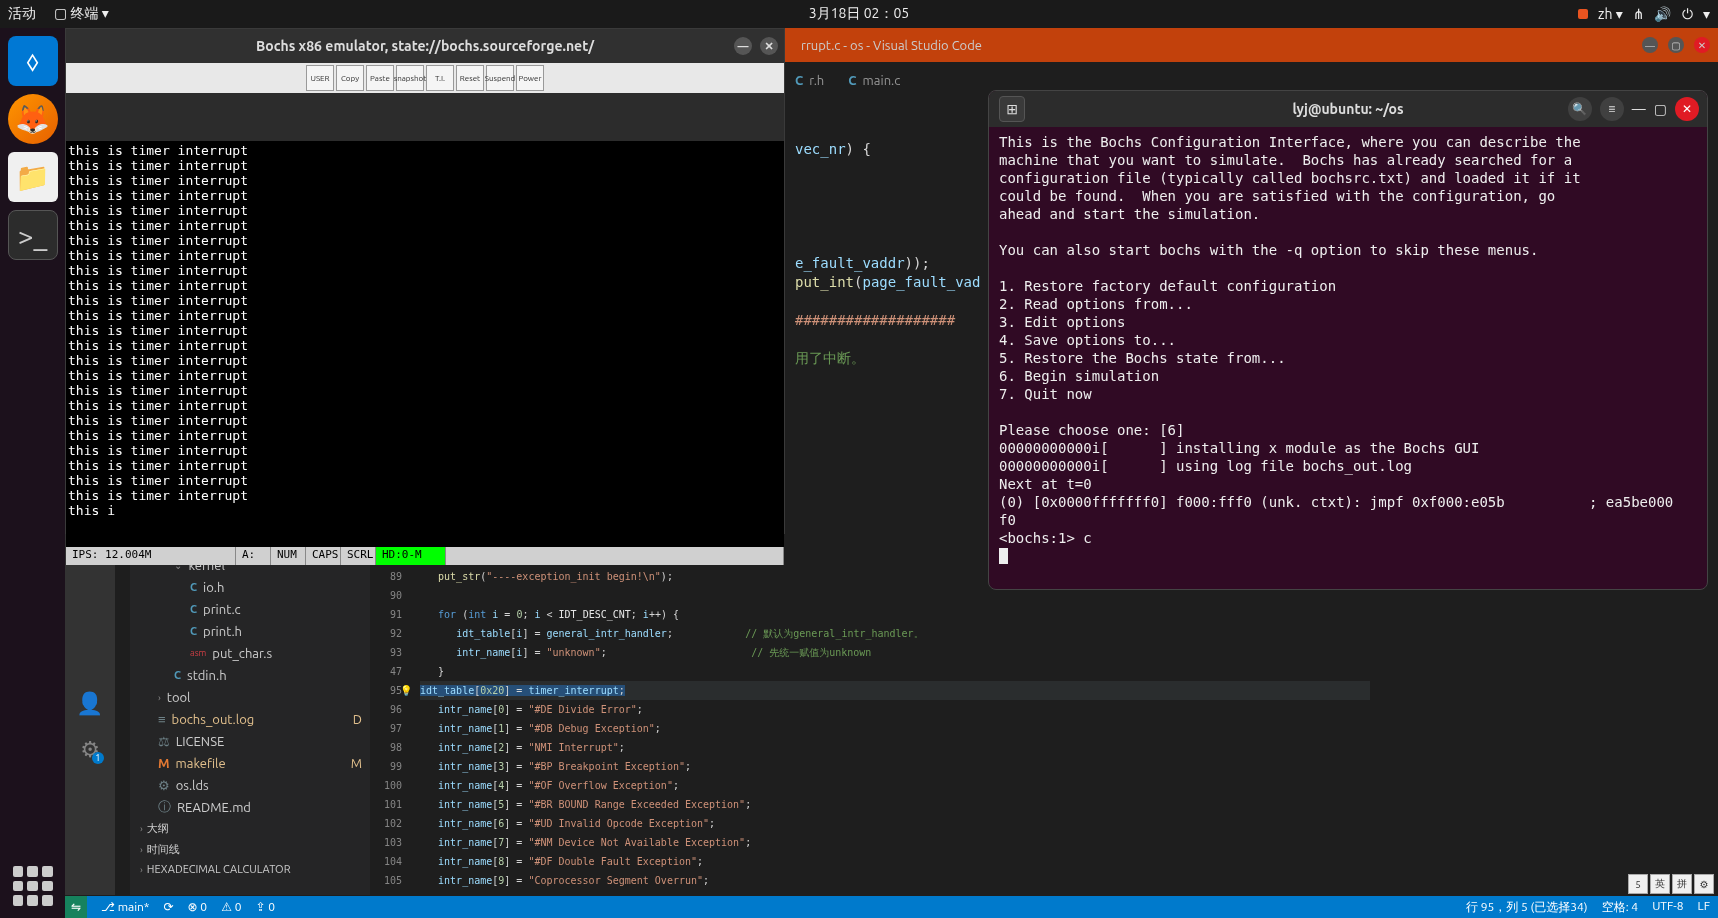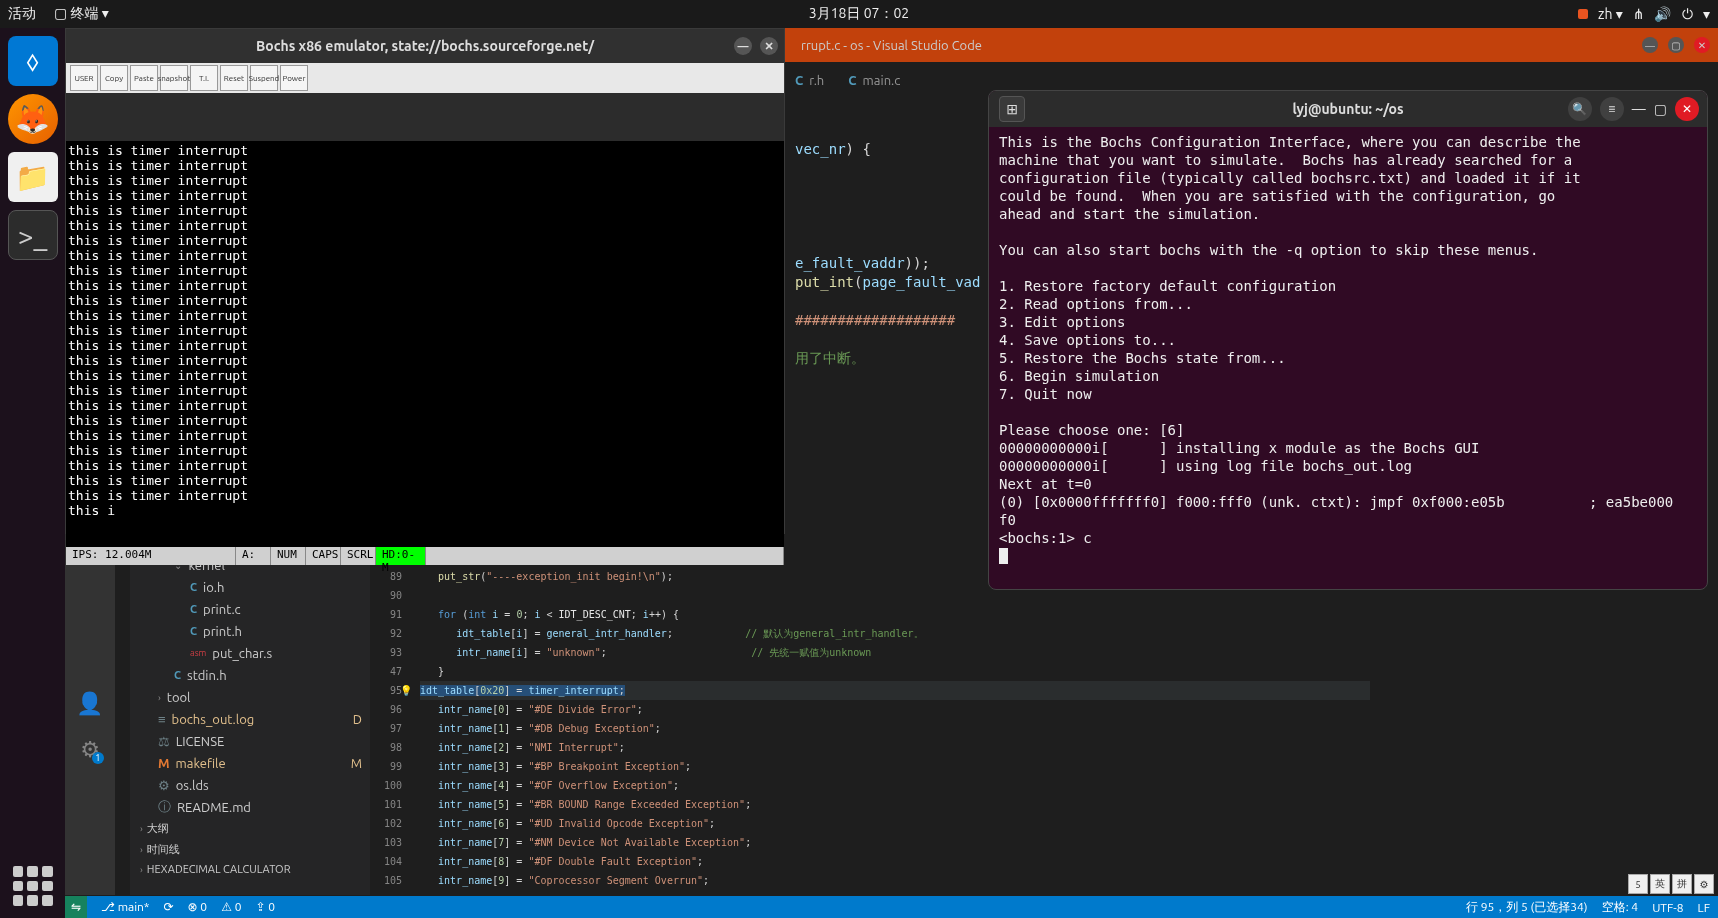--- a/index.html
+++ b/index.html
@@ -16,21 +16,21 @@
 .dock-files { background: #f0f0f0; border-radius: 6px; }
 .dock-term { background: #2c2c2c; border: 1px solid #555; }
 .dock-apps { position: absolute; bottom: 12px; width: 40px; height: 40px; display: grid; grid-template-columns: repeat(3,1fr); gap: 4px; }
 .dock-apps span { background: #ccc; border-radius: 2px; }
 
 
 .bochs-window { position: absolute; left: 65px; top: 28px; width: 720px; height: 506px; background: #2c2c2c; border: 1px solid #3a3a3a; }
 .bochs-title { height: 34px; background: #303030; display: flex; align-items: center; justify-content: center; color: #ddd; font-size: 14px; font-weight: bold; position: relative; }
 .bochs-ctrls { position: absolute; right: 6px; display: flex; gap: 8px; }
 .bochs-ctrls span { width: 18px; height: 18px; border-radius: 50%; background: #555; display: flex; align-items: center; justify-content: center; font-size: 11px; }
-.bochs-toolbar { height: 30px; background: #e8e8e8; display: flex; align-items: center; justify-content: flex-start; padding: 0 4px; gap: 2px; }
+.bochs-toolbar { height: 30px; background: #e8e8e8; display: flex; align-items: center; justify-content: center; padding: 0 4px; gap: 2px; }
 .bochs-tbtn { width: 28px; height: 26px; background: #f5f5f5; border: 1px solid #999; font-size: 8px; display: flex; flex-direction: column; align-items: center; justify-content: center; color: #333; }
 .bochs-content { height: 406px; background: #000; color: #fff; font-family: monospace; font-size: 13px; line-height: 15px; padding: 2px; white-space: pre; overflow: hidden; margin-top: 48px; }
 .bochs-status { height: 18px; background: #d0d0d0; display: flex; font-family: monospace; font-size: 11px; color: #000; }
 .bochs-status div { border-right: 1px solid #888; padding: 1px 6px; }
 .bochs-hd { background: #00ff00; }
 
 
 .vscode { position: absolute; left: 65px; top: 28px; right: 0; bottom: 0; background: #1e1e1e; display: flex; flex-direction: column; z-index: -1; }
 .vscode-title { height: 34px; background: #c2410c; display: flex; align-items: center; justify-content: center; color: #ccc; font-size: 13px; position: relative; }
 .vscode-ctrls { position: absolute; right: 8px; display: flex; gap: 10px; }
@@ -82,35 +82,35 @@
 .term-title-text { position: absolute; left: 50%; transform: translateX(-50%); font-weight: bold; }
 .term-right { position: absolute; right: 8px; display: flex; gap: 8px; align-items: center; }
 .term-right .circ { width: 24px; height: 24px; border-radius: 50%; background: #404040; display: flex; align-items: center; justify-content: center; font-size: 12px; }
 .term-right .circ.close { background: #e01b24; color: white; }
 .term-content { padding: 6px 10px; font-family: monospace; font-size: 14px; line-height: 18px; color: #eee; white-space: pre-wrap; }
 .term-cursor { display: inline-block; width: 9px; height: 16px; background: #eee; vertical-align: text-bottom; }
 
 
 .statusbar { position: absolute; left: 65px; bottom: 0; right: 0; height: 22px; background: #007acc; color: white; font-size: 12px; display: flex; align-items: center; padding: 0 8px; gap: 14px; }
 .statusbar .remote { background: #16825d; padding: 0 6px; height: 22px; display: flex; align-items: center; margin-left: -8px; }
-.statusbar-right { margin-left: auto; display: flex; gap: 14px; align-items: center; }
+.statusbar-right { margin-left: auto; display: flex; gap: 14px; align-items: flex-start; }
 
 
 .tray { position: absolute; right: 4px; bottom: 24px; display: flex; gap: 2px; }
 .tray span { width: 20px; height: 20px; background: #f0f0f0; border: 1px solid #aaa; font-size: 10px; display: flex; align-items: center; justify-content: center; color: #333; }
 </style>
 </head>
 <body>
 
 <div class="topbar">
   <div class="topbar-left">
     <span>活动</span>
     <span>▢ <span>终端</span> ▾</span>
   </div>
-  <div class="topbar-center">3月18日 07：02</div>
+  <div class="topbar-center">3月18日 02：05</div>
   <div class="topbar-right">
     <span class="orange-dot"></span>
     <span>zh ▾</span>
     <span>⋔</span>
     <span>🔊</span>
     <span>⏻</span>
     <span>▾</span>
   </div>
 </div>
 
@@ -298,21 +298,21 @@
 this is timer interrupt
 this is timer interrupt
 this is timer interrupt
 this i</div>
   <div class="bochs-status">
     <div style="width:170px">IPS: 12.004M</div>
     <div style="width:35px">A:</div>
     <div style="width:35px">NUM</div>
     <div style="width:35px">CAPS</div>
     <div style="width:35px">SCRL</div>
-    <div class="bochs-hd" style="width:50px">HD:0-M</div>
+    <div class="bochs-hd" style="width:70px">HD:0-M</div>
     <div style="flex:1"></div>
   </div>
 </div>
 
 <div class="term-window">
   <div class="term-title">
     <div class="term-new">⊞</div>
     <div class="term-title-text">lyj@ubuntu: ~/os</div>
     <div class="term-right">
       <div class="circ">🔍</div>

